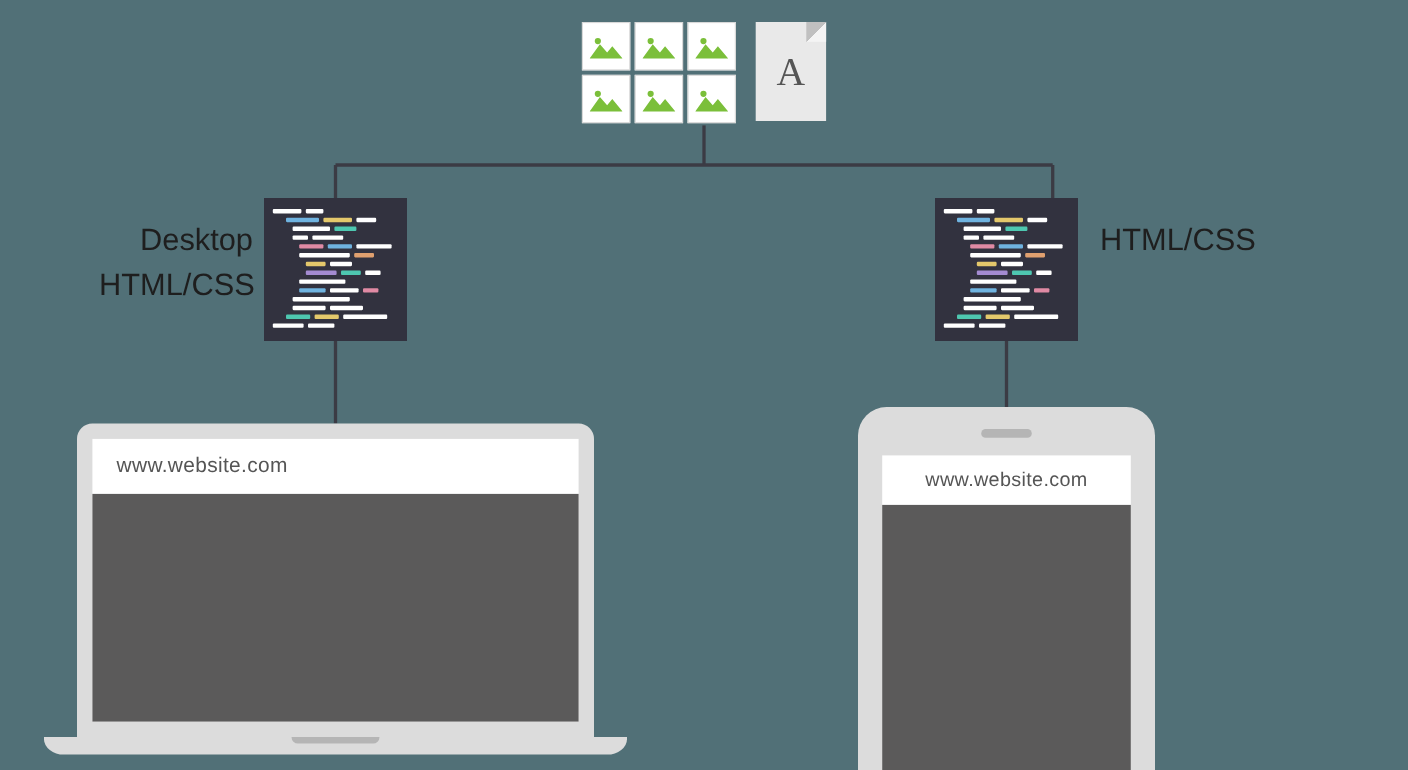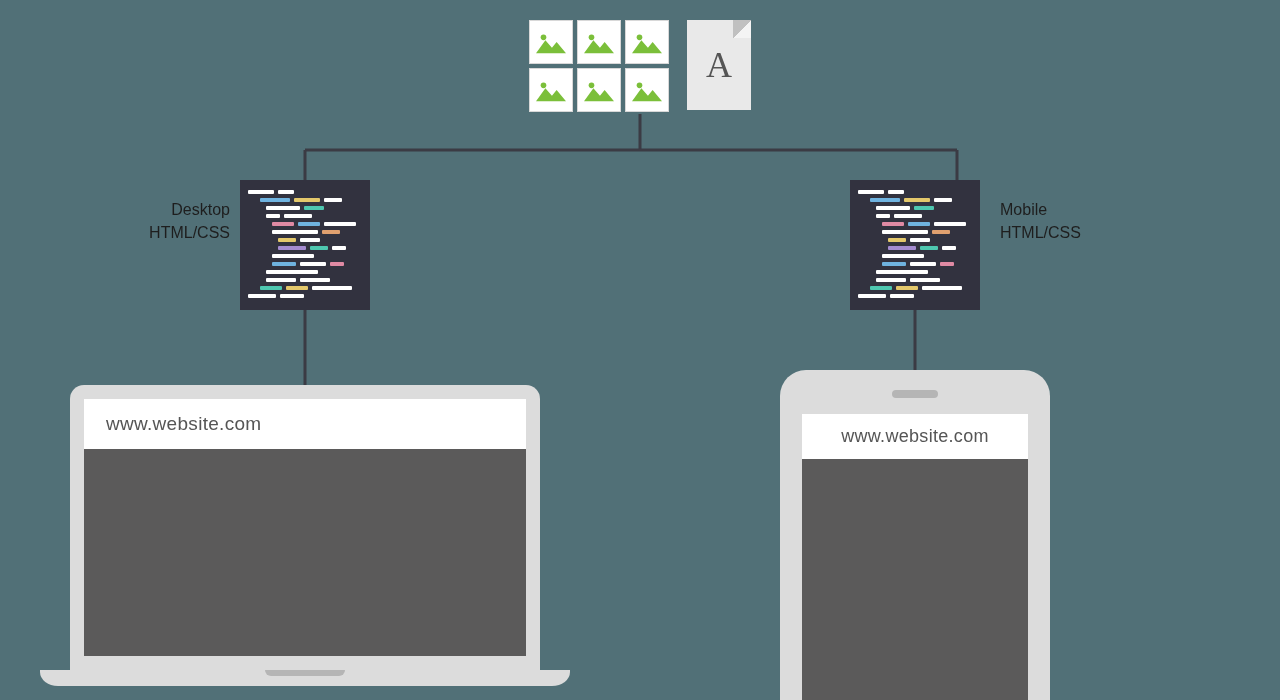--- a/index.html
+++ b/index.html
@@ -86,21 +86,21 @@
   .code-block .row span {
     display: block;
     height: 4px;
     border-radius: 1px;
   }
   .code-left  { left: 240px; top: 180px; }
   .code-right { left: 850px; top: 180px; }
   .label {
     position: absolute;
     color: #1e1e1e;
-    font-size: 16px;
+    font-size: 28px;
     line-height: 1.45;
     text-align: right;
   }
   .label-left  { left: 90px;  top: 198px; width: 140px; }
   .label-right { left: 1000px; top: 198px; width: 150px; text-align: left; }
   
   .laptop {
     position: absolute;
     left: 70px;
     top: 385px;
@@ -236,21 +236,20 @@
   <line x1="305" y1="310" x2="305" y2="385"></line>
 
   <line x1="915" y1="310" x2="915" y2="370"></line>
 </svg>
 
 <div class="label label-left">
   <div>Desktop</div>
   <div>HTML/CSS</div>
 </div>
 <div class="label label-right">
-  <div>Mobile</div>
   <div>HTML/CSS</div>
 </div>
 
 <div class="code-block code-left">
     <div class="row">
       <span style="width: 26px; background: rgb(255, 255, 255);"></span>
       <span style="width: 16px; background: rgb(255, 255, 255);"></span>
     </div>
     <div class="row">
       <span style="width: 8px; background: transparent;"></span>

